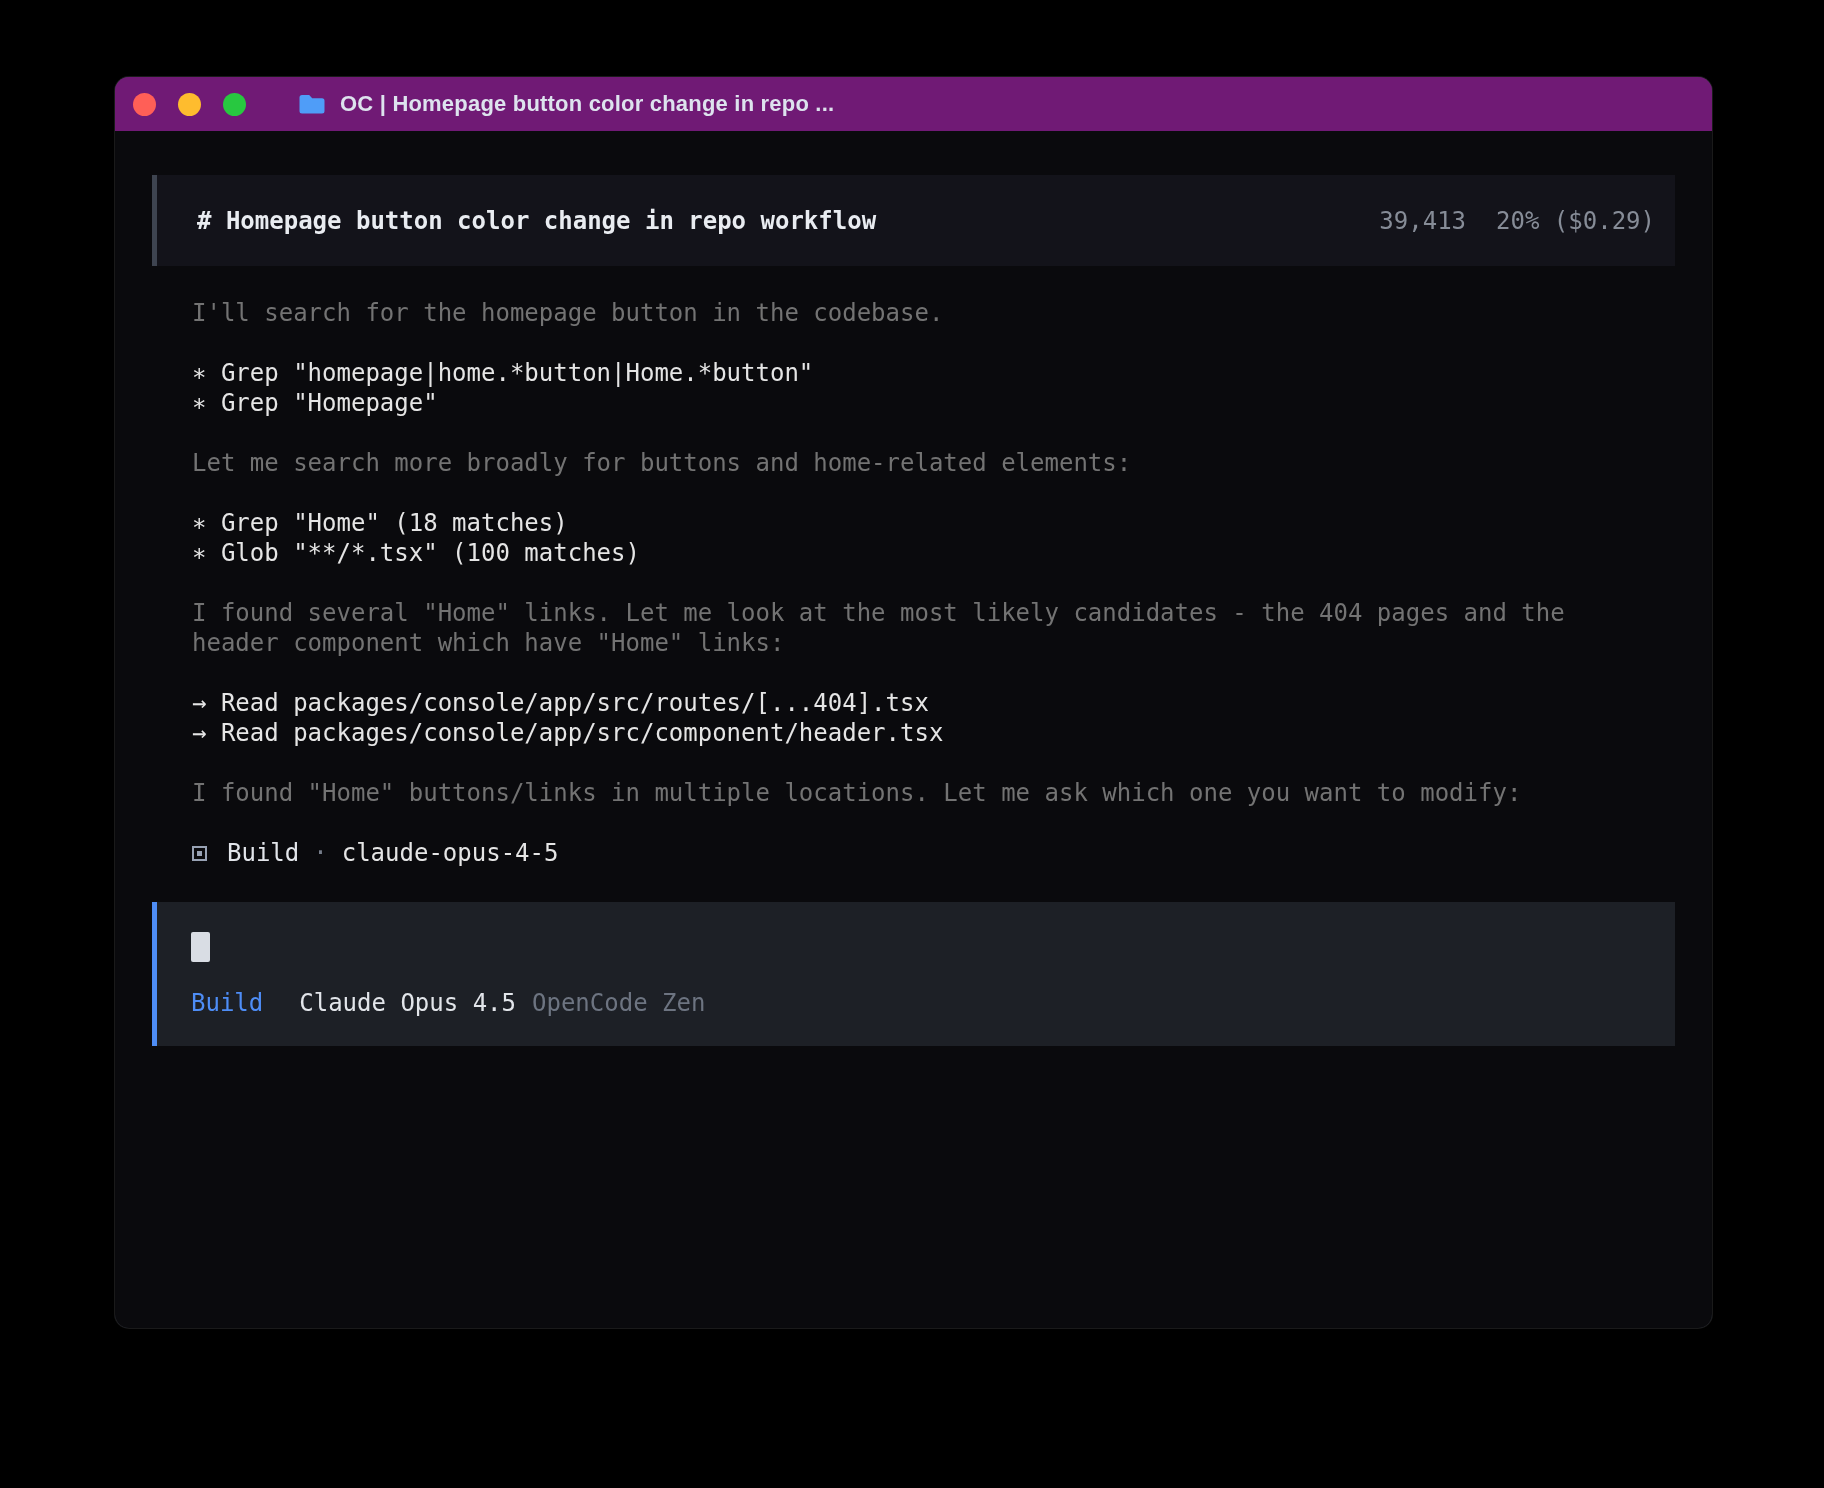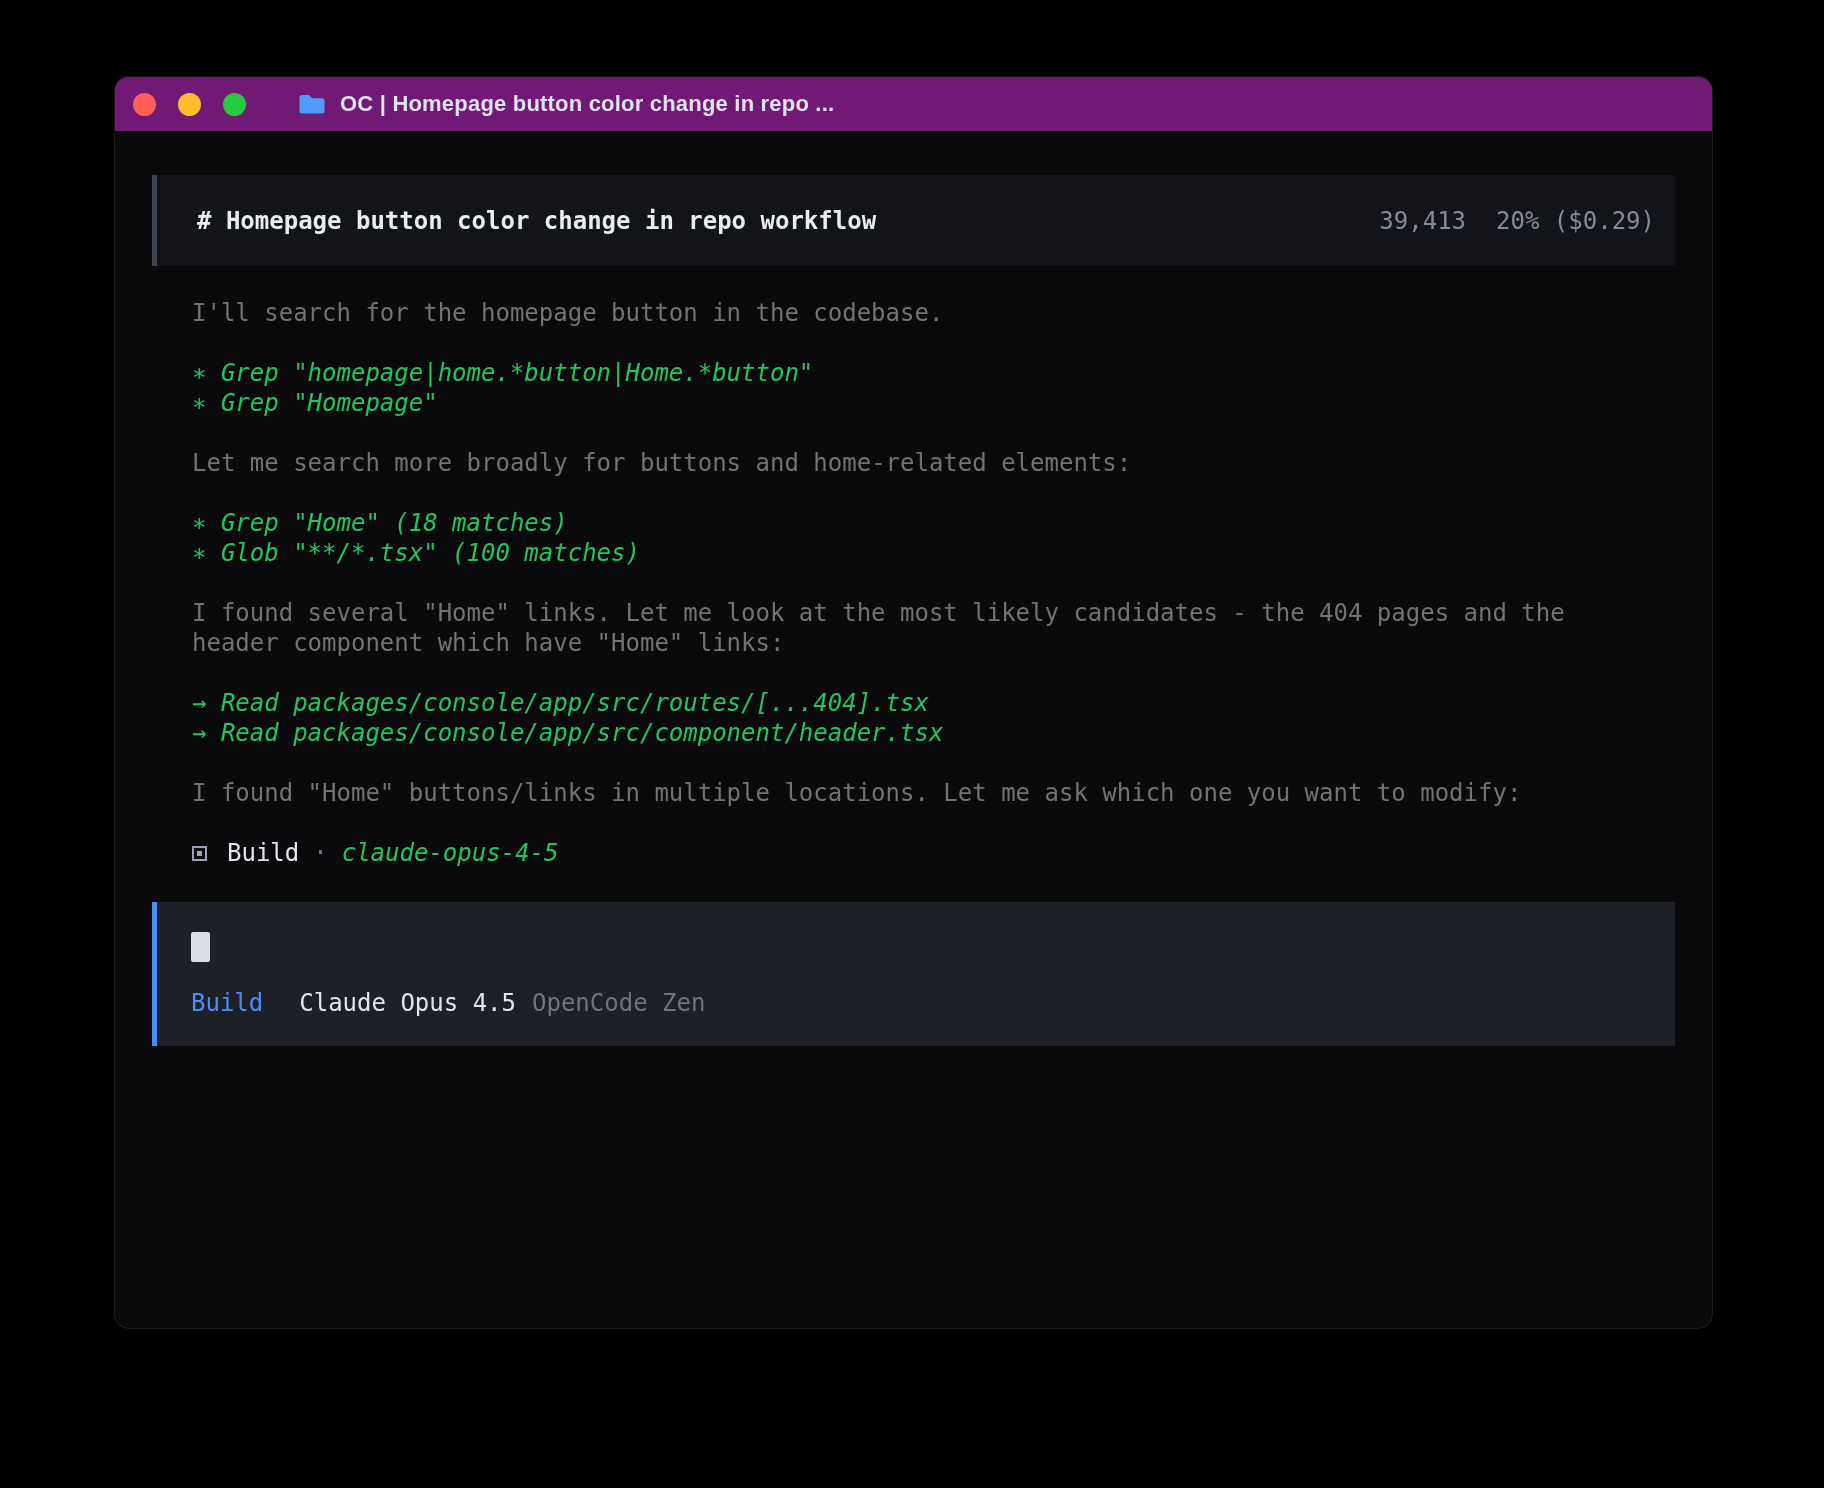--- a/index.html
+++ b/index.html
@@ -42,21 +42,21 @@
   .header-stats .pct { margin-left:30px; }
 
   .user-block {
     margin-top:35px; background:#1d2026; border-left:5px solid #4e8df6;
     padding:25px 40px 25px 34px; font-size:24px; color:#e2e5ea; line-height:30px;
   }
 
   .convo { margin-top:32px; margin-left:40px; max-width:1460px; font-size:24px; line-height:30px; }
   .convo .block { margin-bottom:30px; }
   .txt { color:#737373; }
-  .dim { color:#22c55e;font-style:italic; }
+  .dim { color:#e5e5e5; }
 
   .agent-line { display:flex; align-items:center; }
   .task-icon {
     width:15px; height:15px; border:2px solid #98a2b4;
     display:inline-flex; align-items:center; justify-content:center;
     margin-right:20px;
   }
   .task-icon .inner { width:5px; height:5px; background:#98a2b4; display:block; }
   .agent-name { color:#e2e5ea; margin-right:14px; }
   .agent-sep { color:#767d8a; margin-right:14px; }

